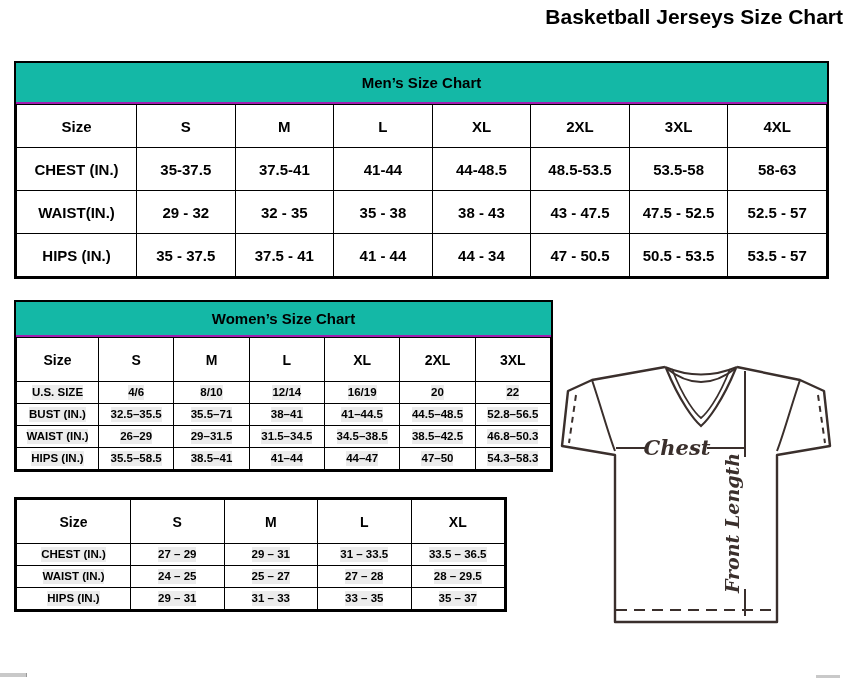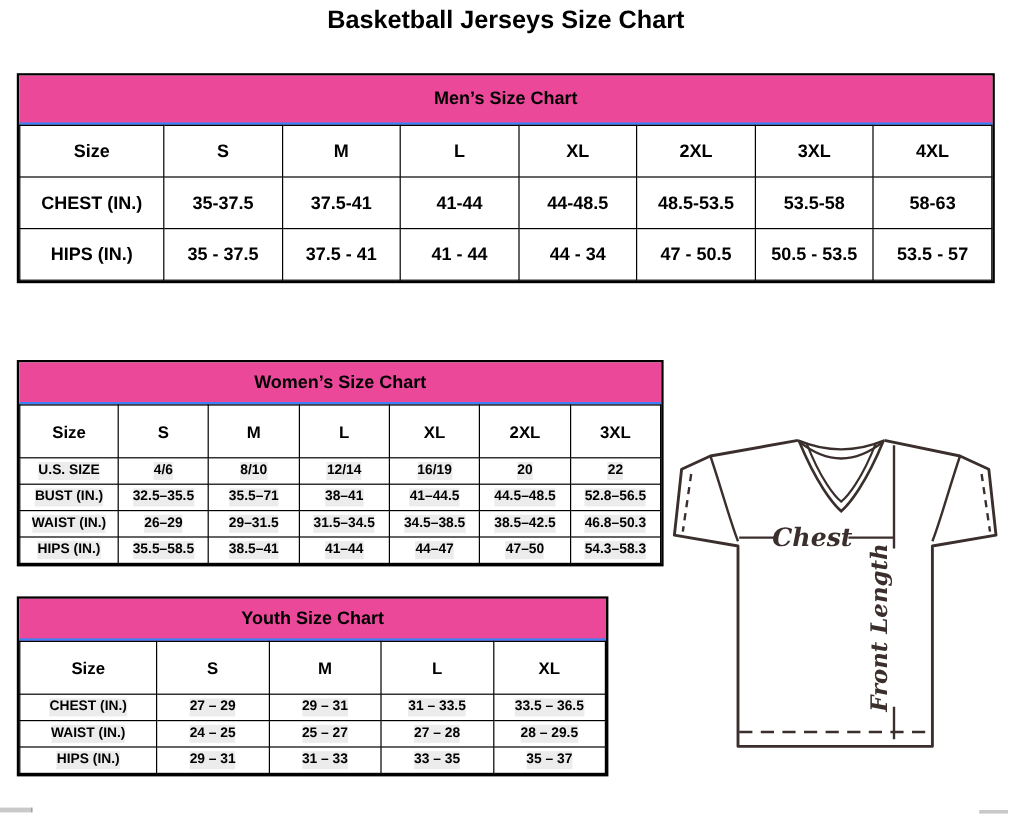--- a/index.html
+++ b/index.html
@@ -1,26 +1,26 @@
 <!DOCTYPE html>
 <html><head>
 <meta charset="utf-8">
 <style>
   html,body{margin:0;padding:0}
   body{
     width:843px;height:679px;position:relative;background:#ffffff;
     font-family:"Liberation Sans",sans-serif;color:#000;overflow:hidden;
   }
   .page-title{
-    position:absolute;top:5px;left:0;width:843px;text-align:center;
+    position:absolute;top:5px;left:0;width:843px;text-align:right;
     font-size:21px;font-weight:bold;
   }
   .chart{position:absolute;border:2px solid #000;background:#fff}
   .chart-title{
-    background:#ec4899;border-bottom:2px solid #3b82f6;
+    background:#14b8a6;border-bottom:2px solid #a21caf;
     display:flex;align-items:center;justify-content:center;
     font-weight:bold;font-size:15px;
   }
   table{width:100%;border-collapse:collapse;table-layout:fixed}
   th,td{border:1px solid #000;text-align:center;vertical-align:middle;font-weight:bold;padding:0}
 
   .mens{left:14px;top:61px;width:811px}
   .mens .chart-title{height:39px;font-size:15px}
   .mens th,.mens td{font-size:15px;height:42px}
 
@@ -83,20 +83,30 @@
       <th>CHEST (IN.)</th>
       <td>35-37.5</td>
       <td>37.5-41</td>
       <td>41-44</td>
       <td>44-48.5</td>
       <td>48.5-53.5</td>
       <td>53.5-58</td>
       <td>58-63</td>
     </tr>
     <tr>
+      <th>WAIST(IN.)</th>
+      <td>29 - 32</td>
+      <td>32 - 35</td>
+      <td>35 - 38</td>
+      <td>38 - 43</td>
+      <td>43 - 47.5</td>
+      <td>47.5 - 52.5</td>
+      <td>52.5 - 57</td>
+    </tr>
+    <tr>
       <th>HIPS (IN.)</th>
       <td>35 - 37.5</td>
       <td>37.5 - 41</td>
       <td>41 - 44</td>
       <td>44 - 34</td>
       <td>47 - 50.5</td>
       <td>50.5 - 53.5</td>
       <td>53.5 - 57</td>
     </tr>
     </tbody>
@@ -159,21 +169,20 @@
       <td><span class="hl">41–44</span></td>
       <td><span class="hl">44–47</span></td>
       <td><span class="hl">47–50</span></td>
       <td><span class="hl">54.3–58.3</span></td>
     </tr>
     </tbody>
   </table>
 </div>
 
 <div class="chart youth">
-  <div class="chart-title">Youth Size Chart</div>
   <table>
     <colgroup>
         <col class="c0-y">
         <col>
         <col>
         <col>
         <col>
       </colgroup>
     <tbody>
     <tr class="size-row">

